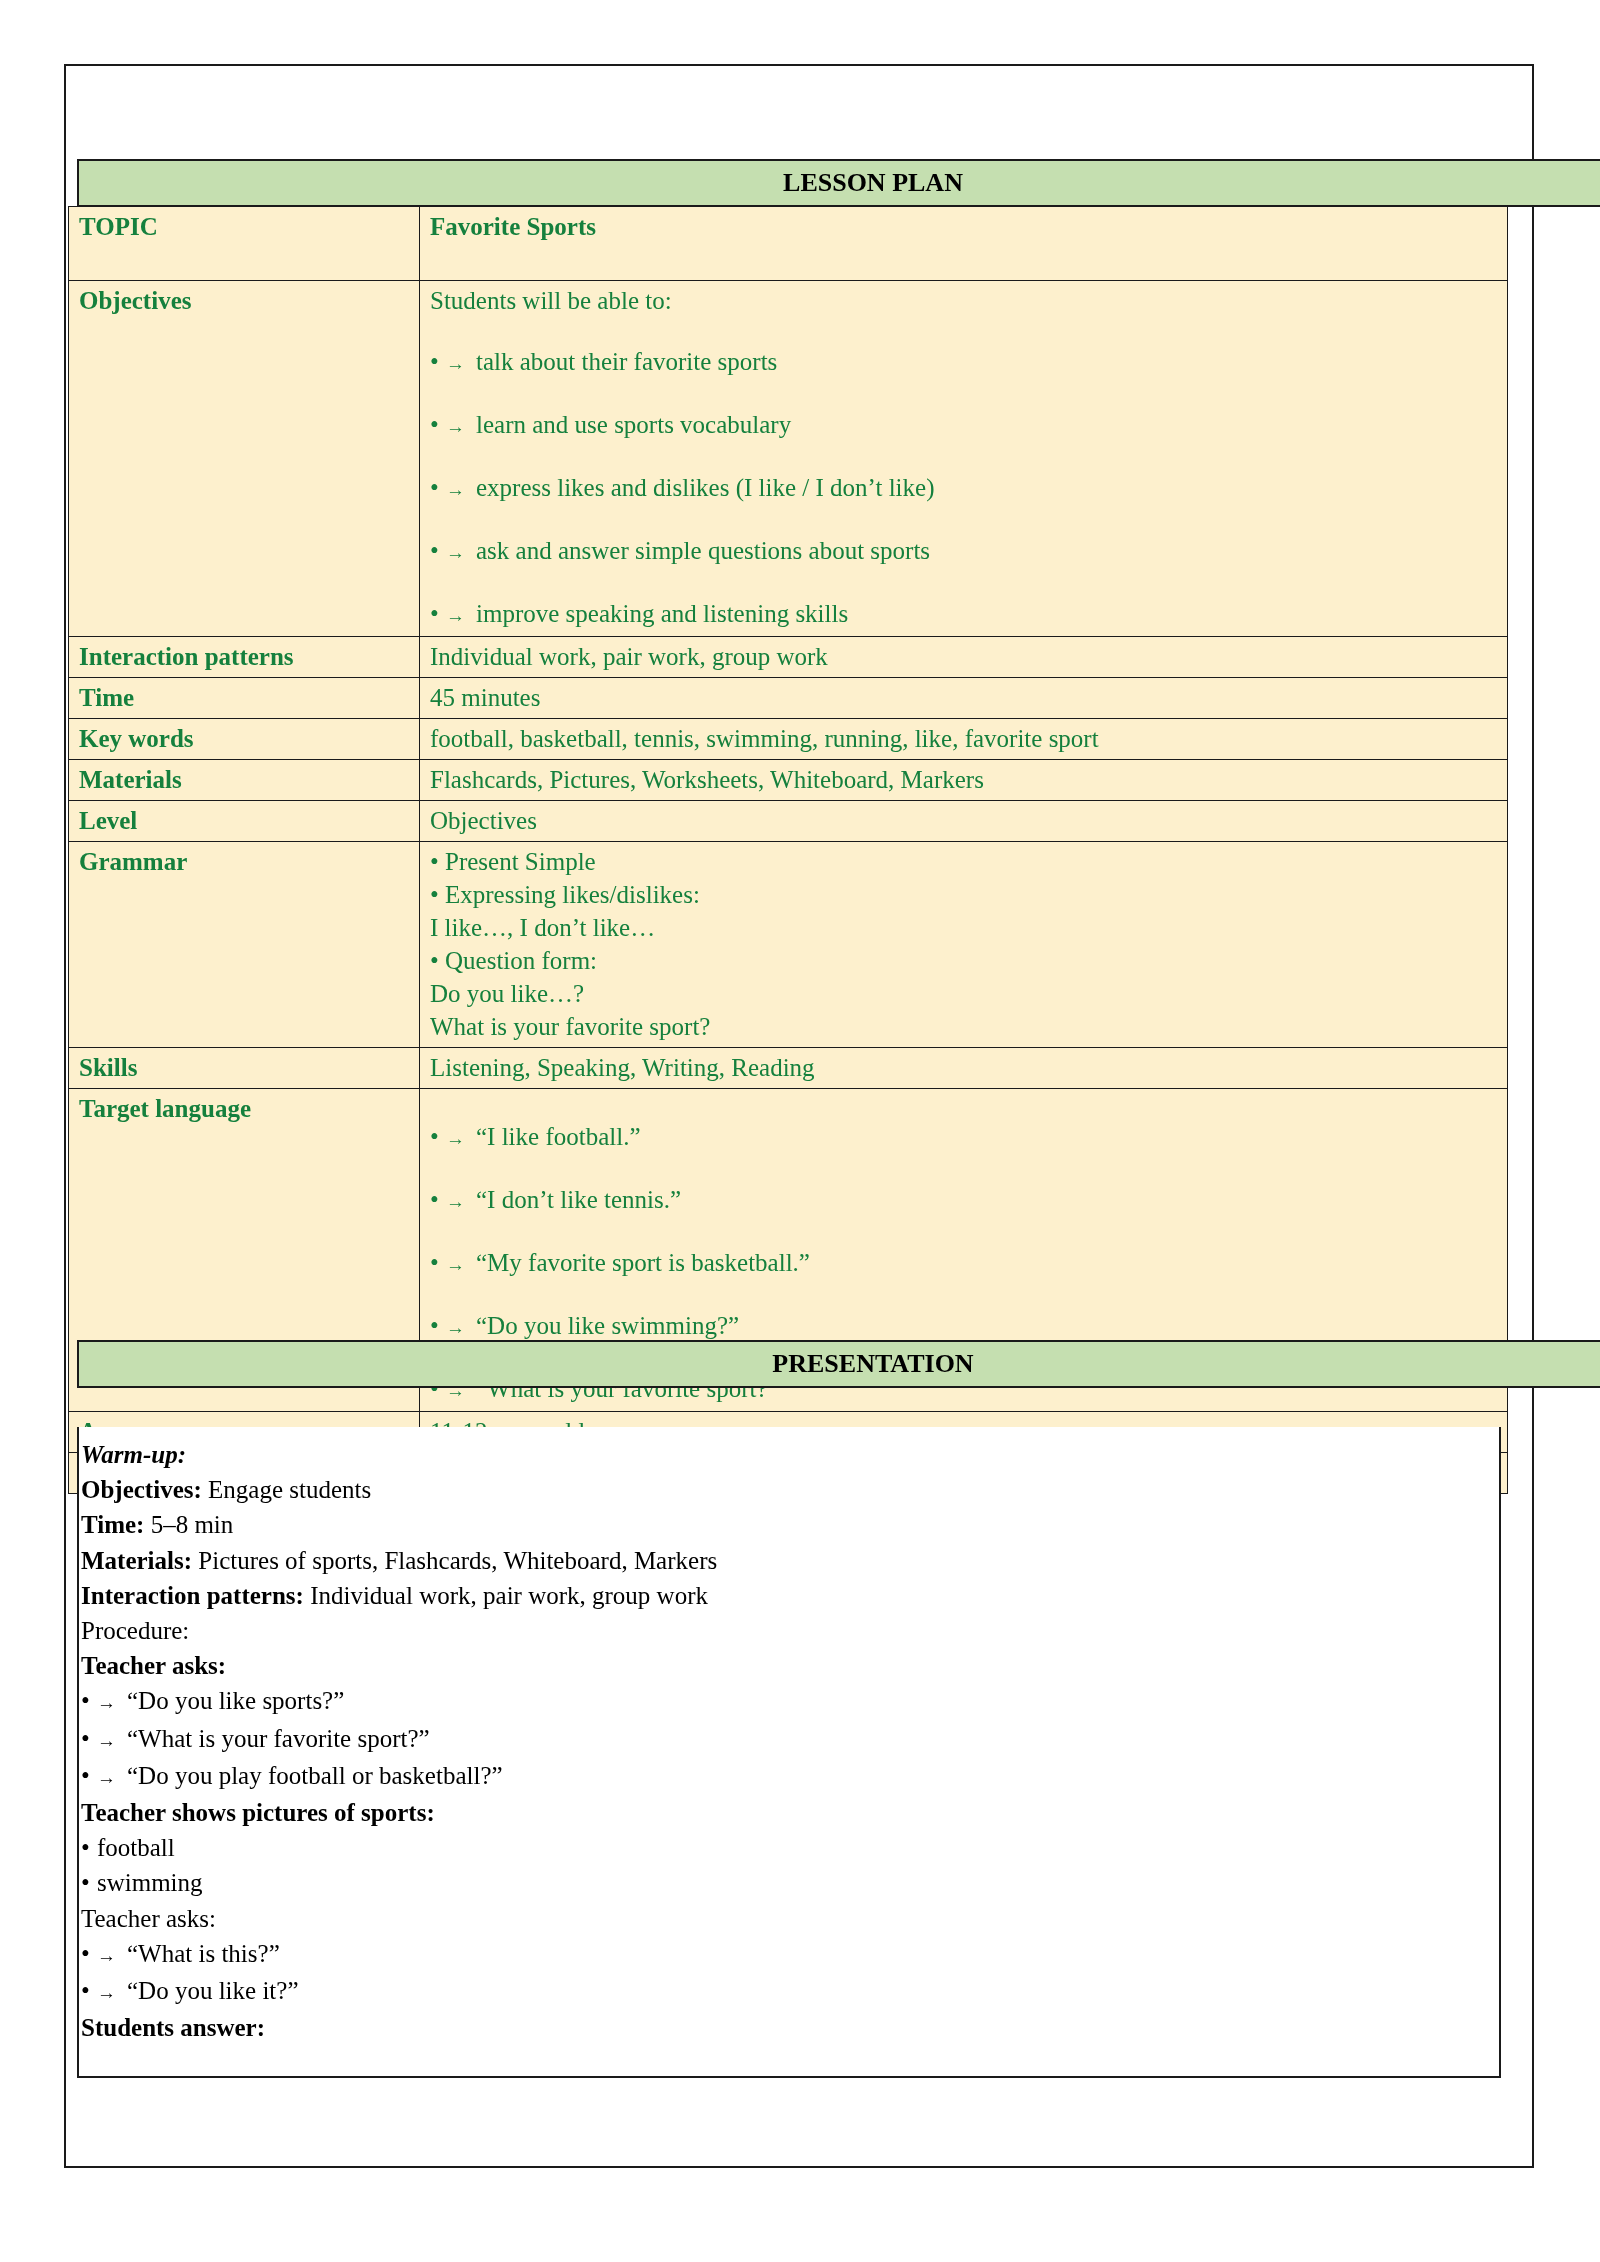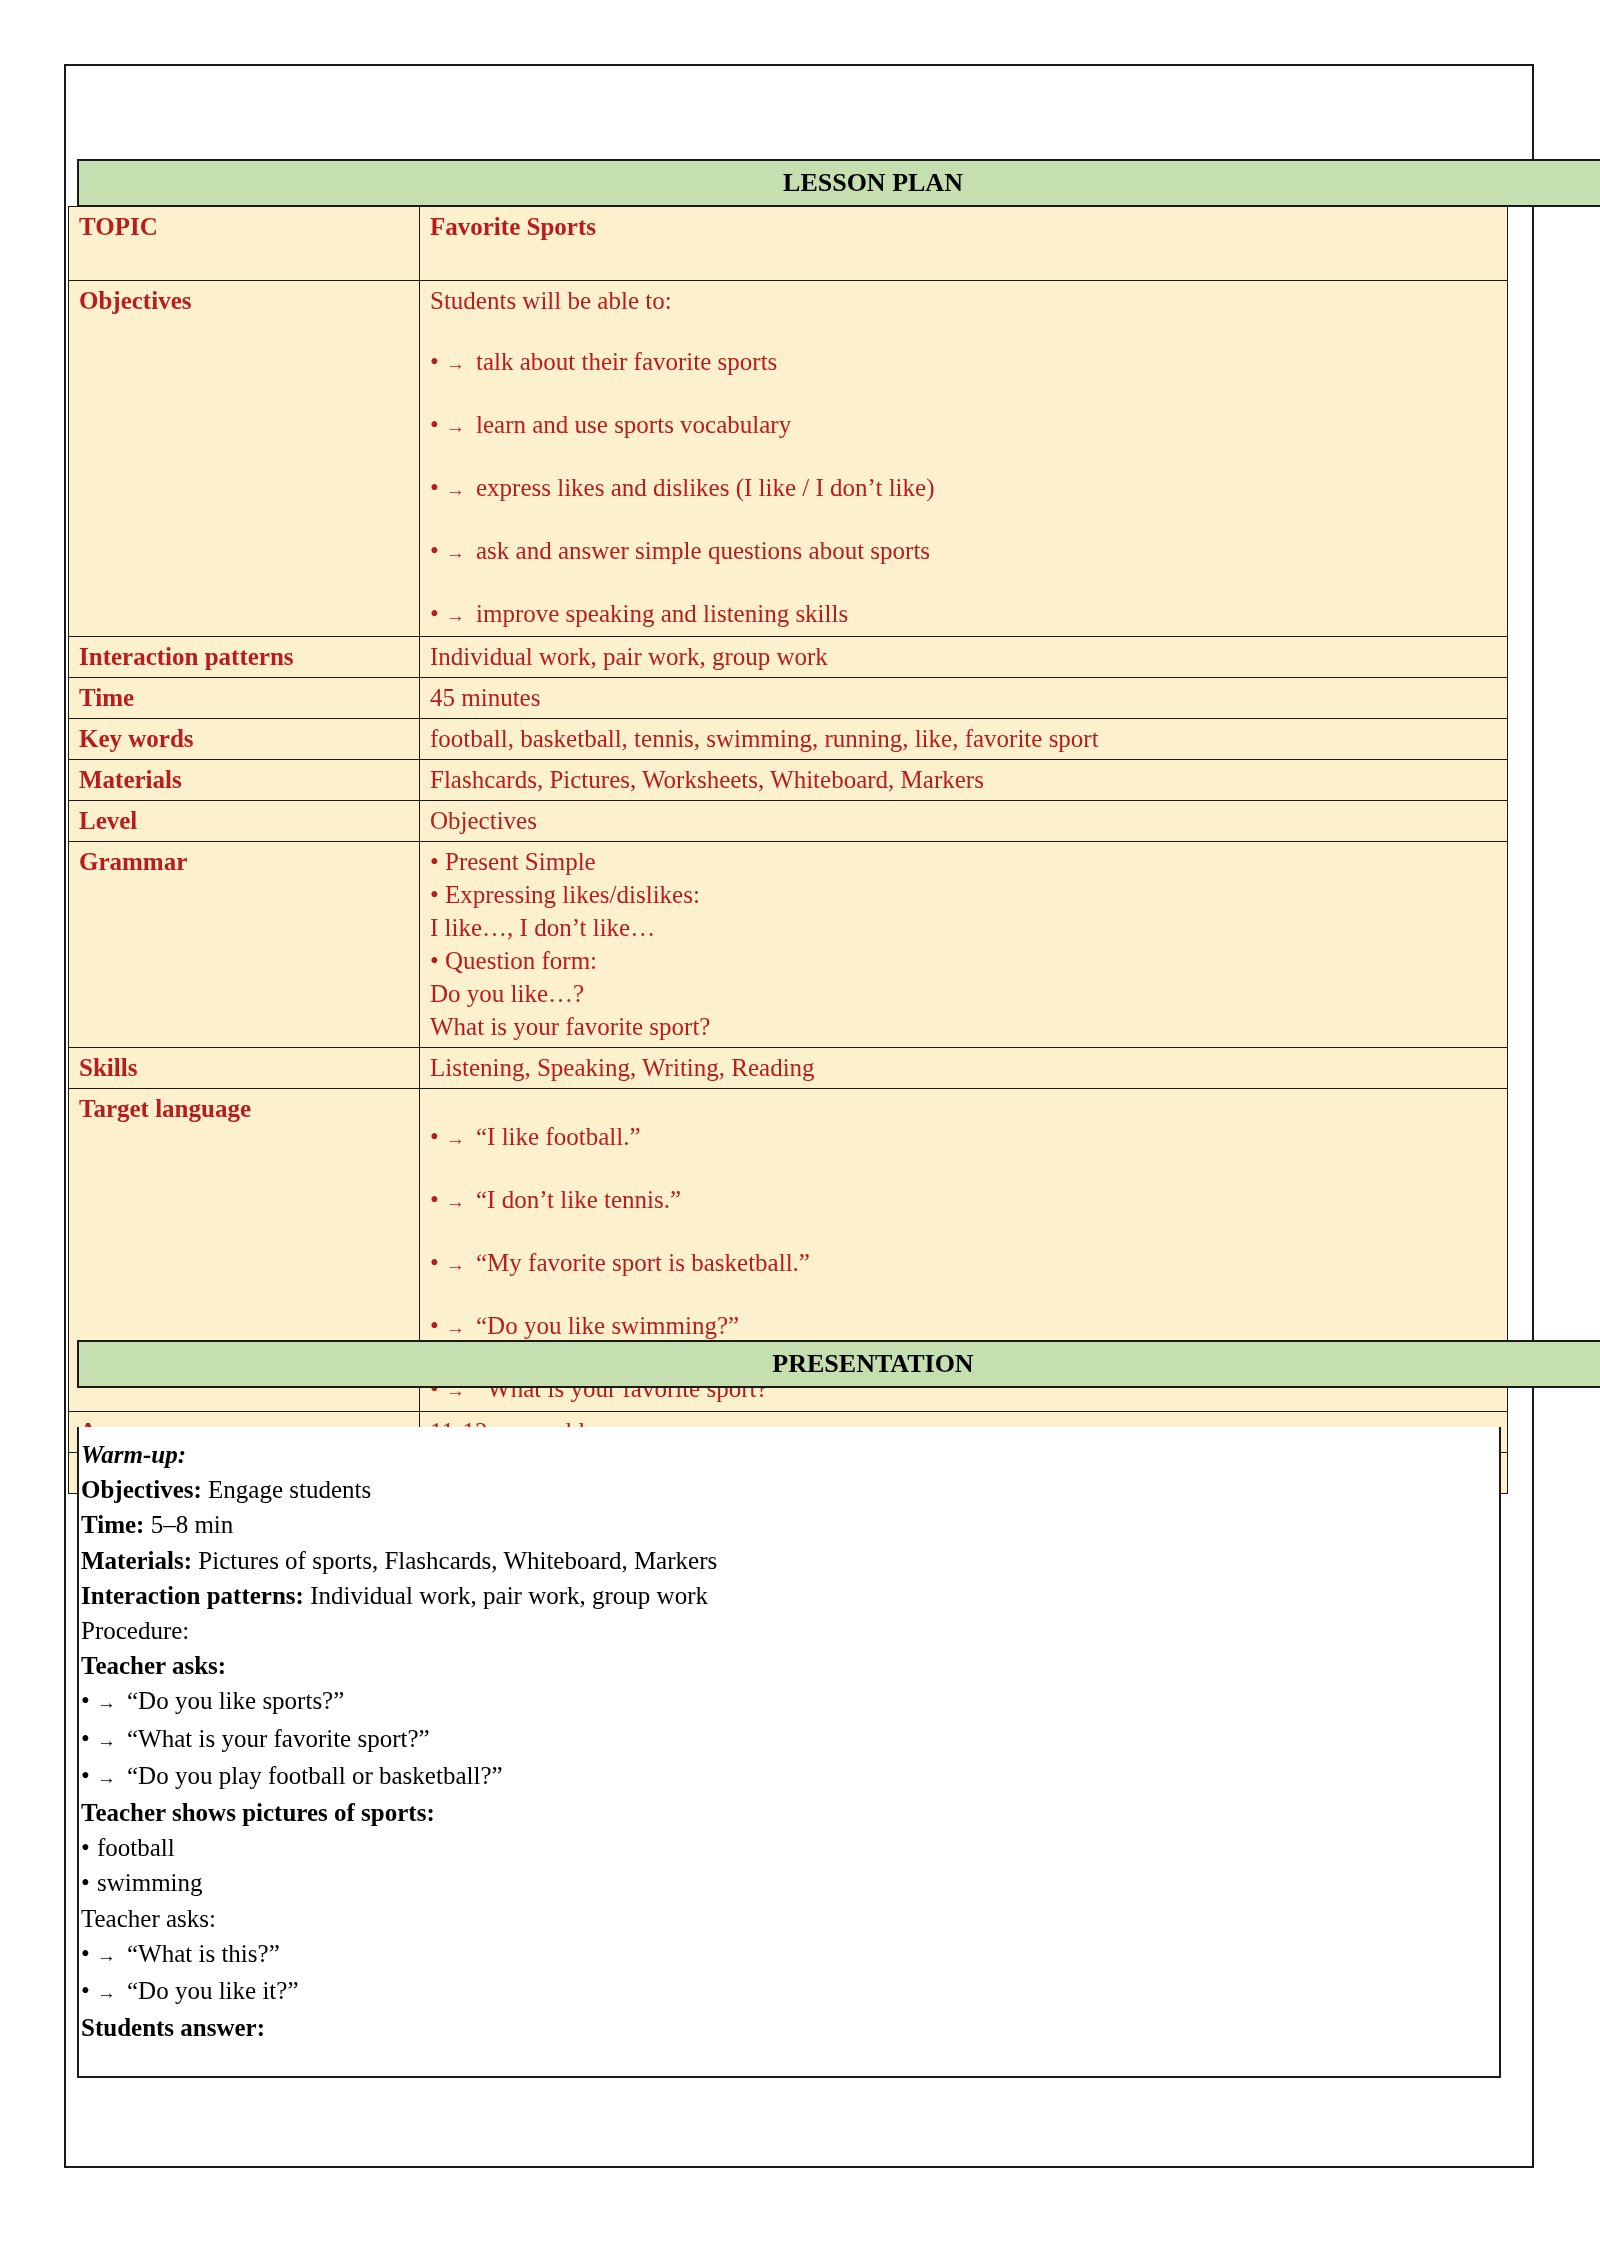--- a/index.html
+++ b/index.html
@@ -76,21 +76,21 @@
     width: 1440px;
     border-collapse: collapse;
     table-layout: fixed;
     background: #fdf0cd;
   }
   table.lp td {
     border: 1px solid #1a1a1a;
     background: #fdf0cd;
     font-size: 25px;
     line-height: 33px;
-    color: #b91c1c;
+    color: #15803d;
     padding: 3px 10px 4px 10px;
     vertical-align: top;
   }
   table.lp td.k {
     width: 330px;
     font-weight: bold;
   }
   .cellline { display: block; white-space: nowrap; }
   .bul { display: block; white-space: nowrap; margin-top: 28px; }
   .bul .dot { display: inline-block; width: 16px; }

